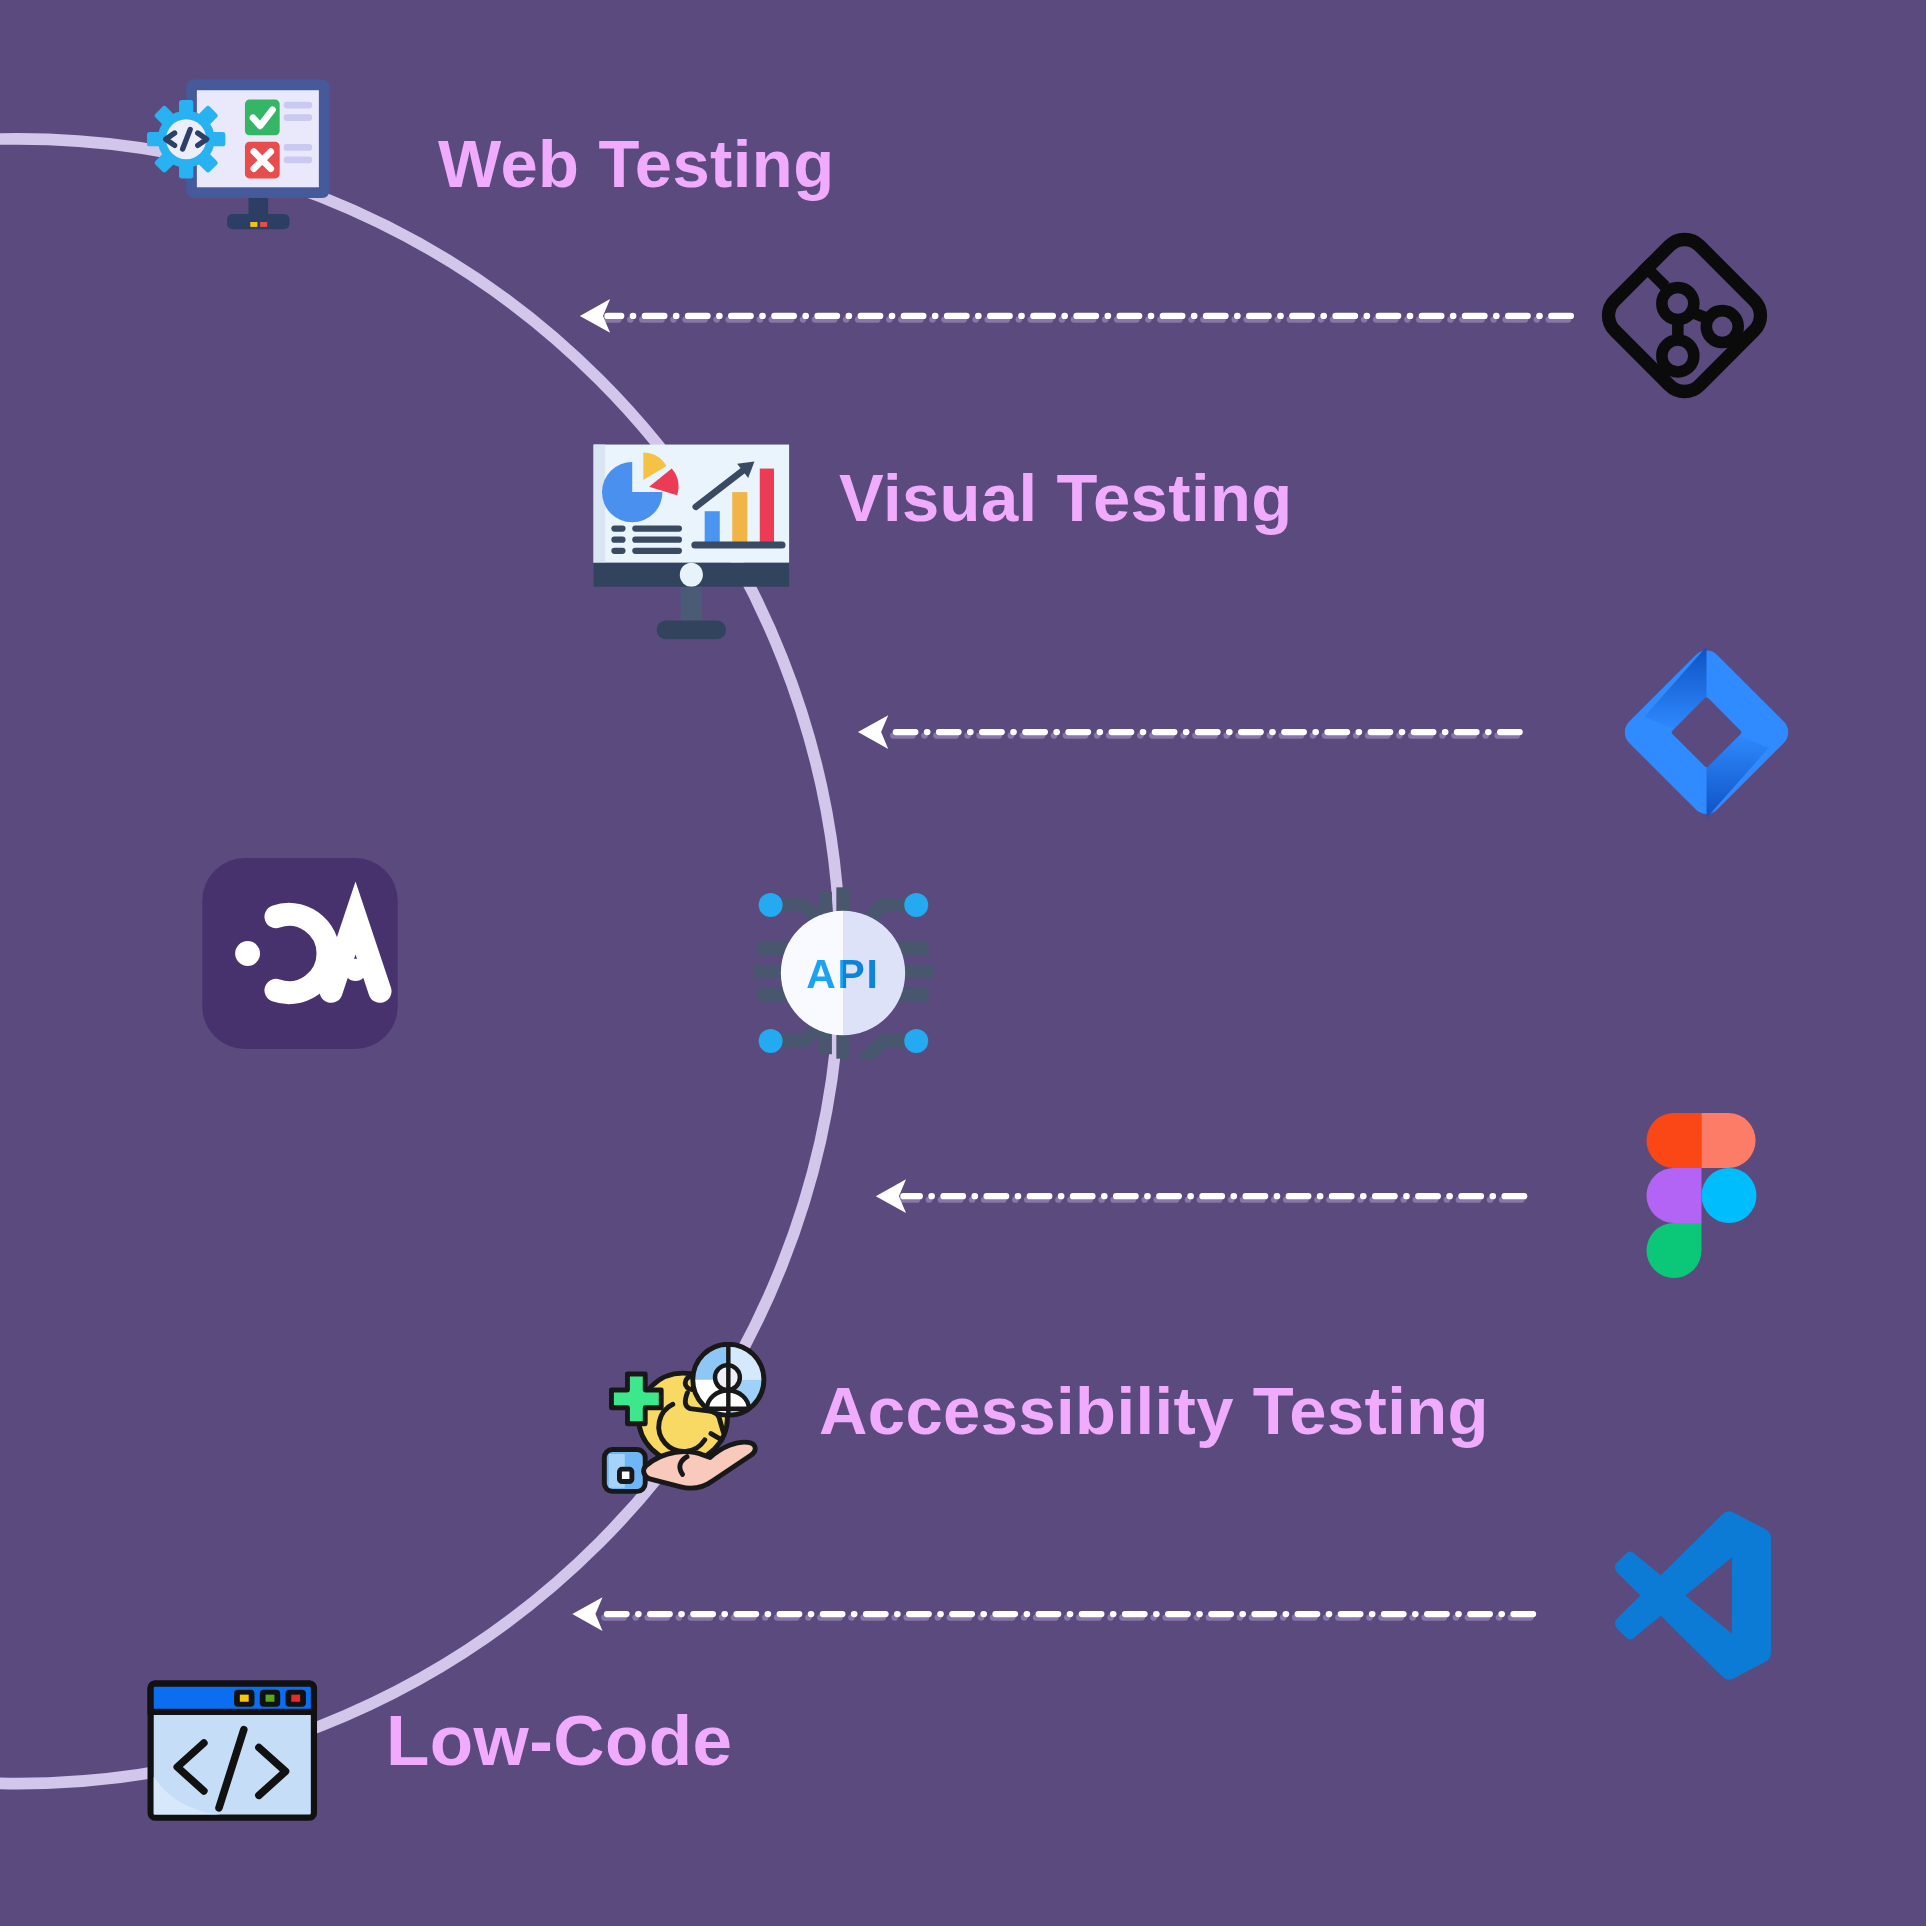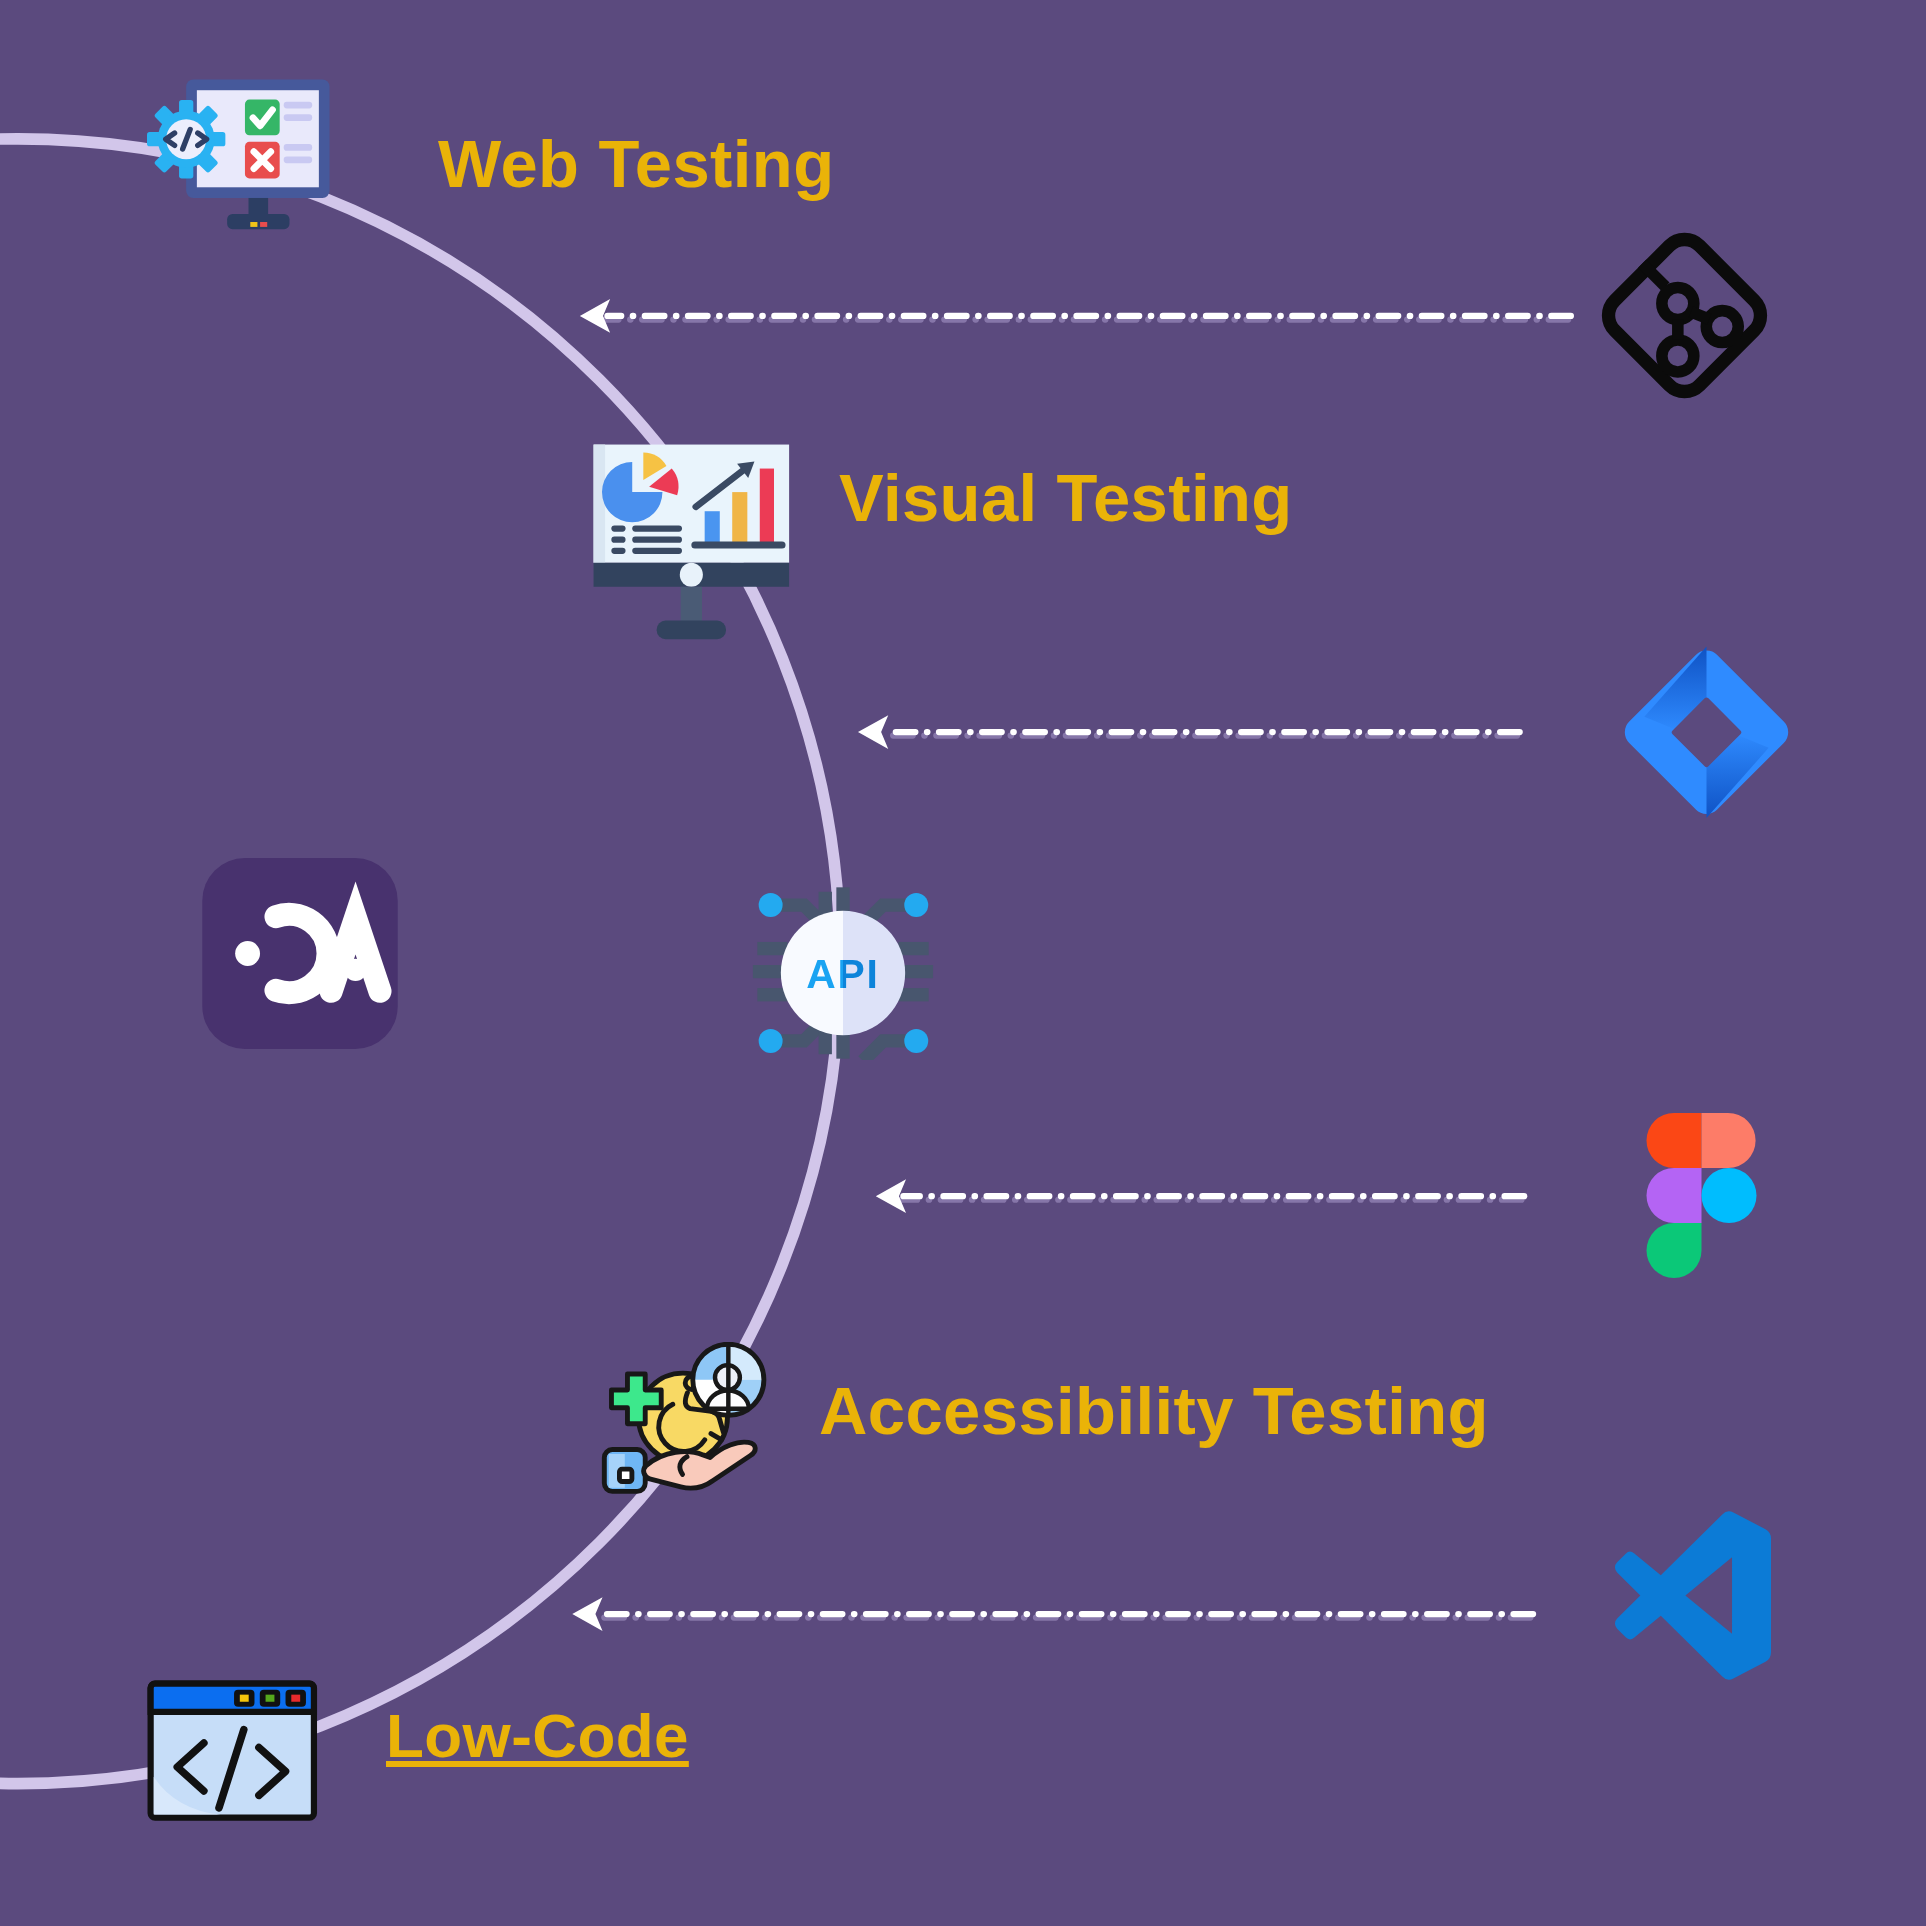--- a/index.html
+++ b/index.html
@@ -6,28 +6,28 @@
   #canvas{
     position:relative;
     width:1926px;height:1926px;
     background:#5b4a7e;
     overflow:hidden;
     font-family:"Liberation Sans","DejaVu Sans",sans-serif;
   }
   .abs{position:absolute;}
   .node-label{
     position:absolute;
-    color:#eab308;
+    color:#f0abfc;
     font-weight:700;
     font-size:67px;
     line-height:1;
     letter-spacing:0.4px;
     white-space:nowrap;
   }
-  .node-label.small{font-size:62px;text-decoration:underline;}
+  .node-label.small{font-size:71px;}
   .arrow-shadow{stroke:#b2a1d4;opacity:.5;stroke-width:14;stroke-linecap:round;stroke-dasharray:44 26 1 26;fill:none;}
   .arrow-line{stroke:#ffffff;stroke-width:14;stroke-linecap:round;stroke-dasharray:44 26 1 26;fill:none;}
   .arrow-head{fill:#ffffff;}
   .orbit{fill:none;stroke:#d2c6ea;stroke-width:26;}
 </style>
 </head>
 <body>
 
 <div id="canvas">
 

